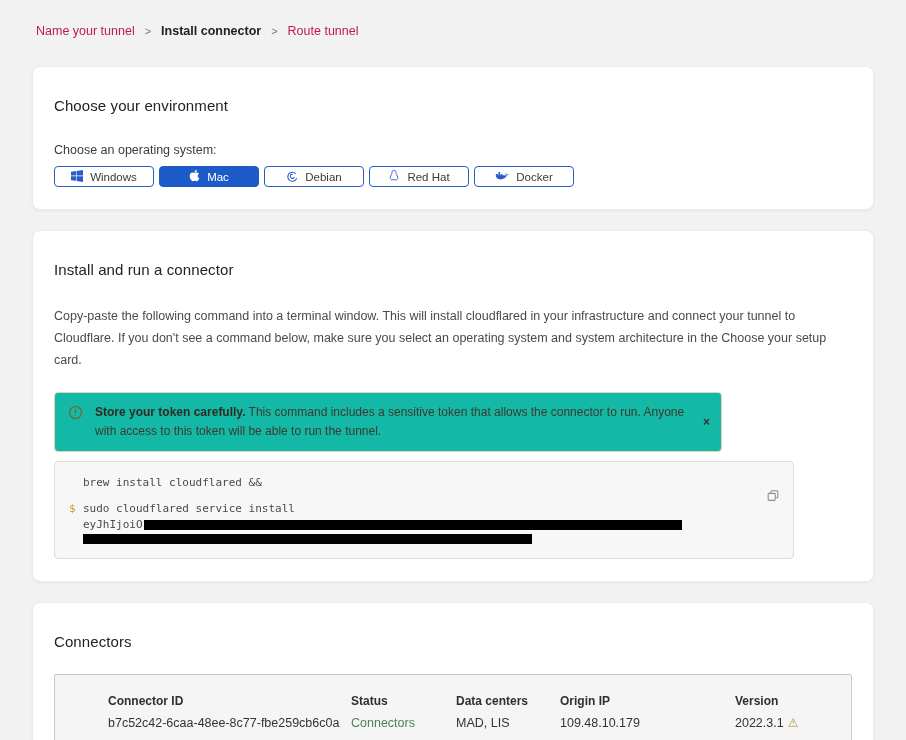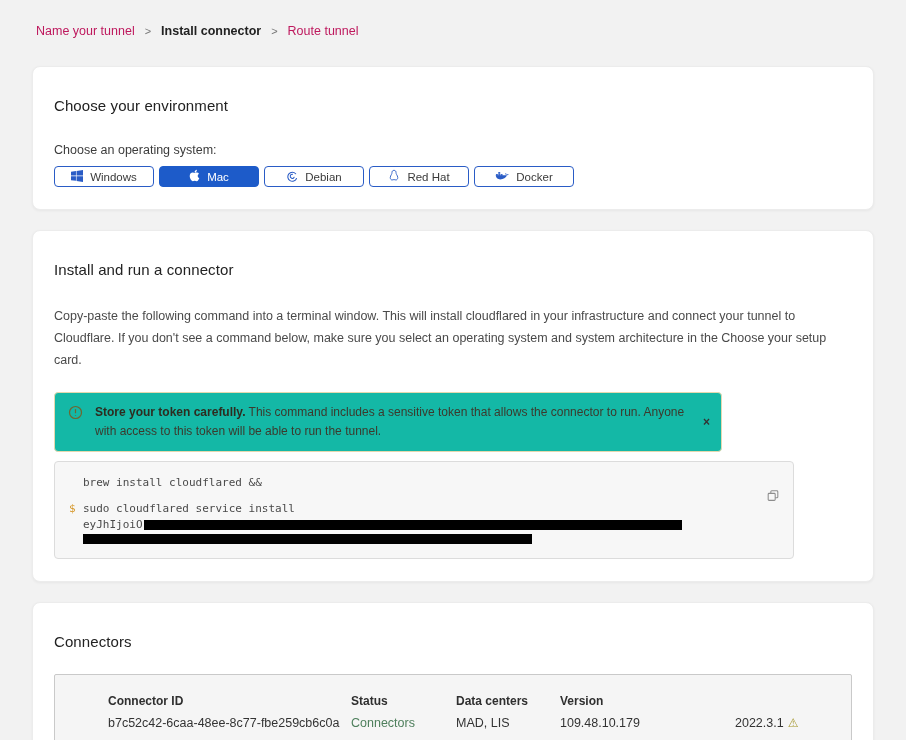--- a/index.html
+++ b/index.html
@@ -217,20 +217,21 @@
     </div>
   </section>
 
   <section class="card">
     <h2>Connectors</h2>
     <div class="conn-table">
       <div class="t-row">
         <div class="t-head">Connector ID</div>
         <div class="t-head">Status</div>
         <div class="t-head">Data centers</div>
+        <div class="t-head">Origin IP</div>
         <div class="t-head">Version</div>
       </div>
       <div class="t-row">
         <div class="t-cell">b7c52c42-6caa-48ee-8c77-fbe259cb6c0a</div>
         <div class="t-cell status-connected">Connectors</div>
         <div class="t-cell">MAD, LIS</div>
         <div class="t-cell">109.48.10.179</div>
         <div class="t-cell"><span>2022.3.1</span><span class="version-warning">⚠</span></div>
       </div>
     </div>

